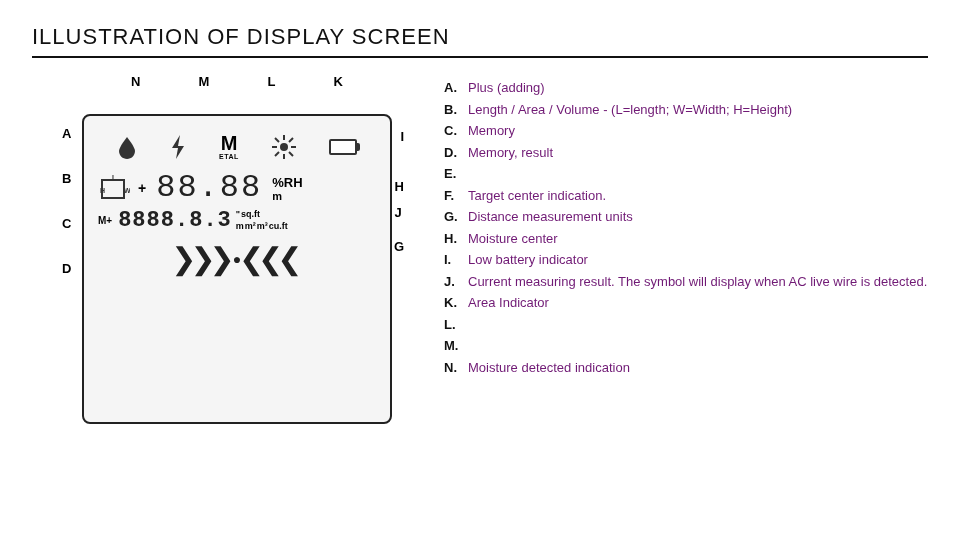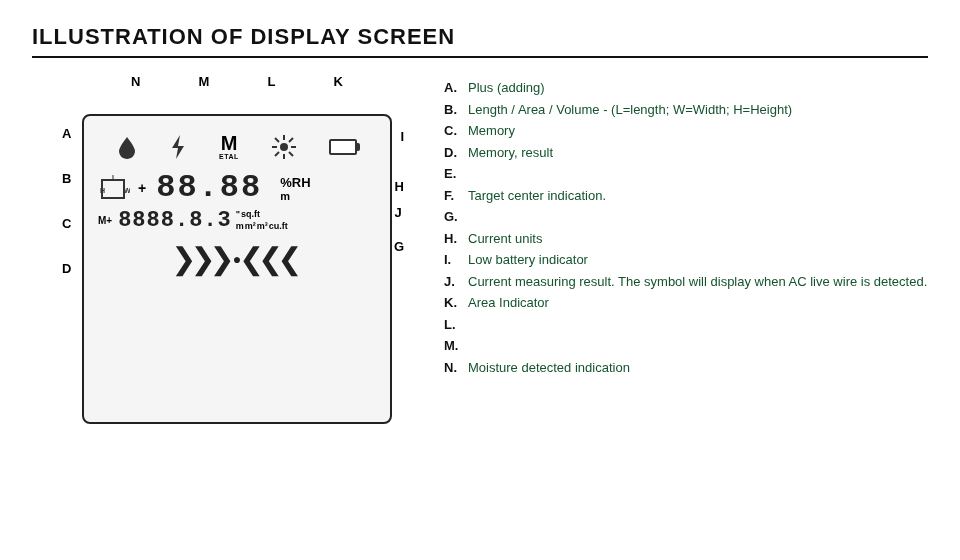--- a/index.html
+++ b/index.html
@@ -12,21 +12,21 @@
     }
     .page-container {
       width: 960px;
       height: 560px;
       padding: 24px 32px 16px 32px;
       display: flex;
       flex-direction: column;
     }
     .page-title {
       font-size: 22px;
-      font-weight: 700;
+      font-weight: 400;
       letter-spacing: 1px;
       color: #111;
       margin-bottom: 6px;
     }
     .title-divider {
       border: none;
       border-top: 2px solid #111;
       margin-bottom: 16px;
     }
     .content-row {
@@ -178,21 +178,21 @@
       gap: 4px;
     }
     .plus-sign {
       font-size: 14px;
       font-weight: 700;
       margin: 0 2px;
     }
     .seven-seg-large {
       font-family: 'Courier New', monospace;
       font-size: 32px;
-      font-weight: 700;
+      font-weight: 400;
       color: #222;
       letter-spacing: 2px;
       line-height: 1;
     }
     
     .display-second-row {
       display: flex;
       flex-direction: row;
       align-items: center;
       padding: 0px 4px;
@@ -263,21 +263,21 @@
       gap: 4px;
       font-size: 13px;
       line-height: 1.5;
     }
     .legend-key {
       font-weight: 700;
       min-width: 20px;
       color: #111;
     }
     .legend-text {
-      color: #14532d;
+      color: #701a75;
     }
   </style>
 </head>
 <body>
 
 <div class="page-container">
   <div class="page-title">ILLUSTRATION OF DISPLAY SCREEN</div>
   <hr class="title-divider">
   <div class="content-row">
 
@@ -352,21 +352,21 @@
             <div style="position:relative;width:32px;height:32px;margin-right:2px;">
               <svg width="32" height="32" viewBox="0 0 32 32">
                 <rect x="4" y="8" width="22" height="18" fill="none" stroke="#333" stroke-width="2"></rect>
                 <text x="2" y="21" font-size="7" font-weight="700" fill="#333">H</text>
                 <text x="14" y="8" font-size="7" font-weight="700" fill="#333">L</text>
                 <text x="26" y="21" font-size="7" font-weight="700" fill="#333">W</text>
               </svg>
             </div>
             <span class="plus-sign">+</span>
             <span class="seven-seg-large" style="margin:0 4px;">88.88</span>
-            <div style="display:flex;flex-direction:column;align-items:flex-start;margin-left:10px;">
+            <div style="display:flex;flex-direction:column;align-items:flex-start;margin-left:2px;">
               <span style="font-size:13px;font-weight:700;">%RH</span>
               <span style="font-size:11px;font-weight:700;">m</span>
             </div>
           </div>
 
           <div class="display-second-row" style="margin-top:2px;">
             <span class="mplus-label">M+</span>
             <span class="seven-seg-small">8888.8.3</span>
             <div style="display:flex;flex-direction:column;font-size:9px;font-weight:700;margin-left:2px;line-height:1.3;">
               <div style="display:flex;flex-direction:row;gap:1px;align-items:center;">
@@ -418,24 +418,25 @@
     </div>
         <div class="legend-item">
       <span class="legend-key">E.</span>
     </div>
         <div class="legend-item">
       <span class="legend-key">F.</span>
       <span class="legend-text">Target center indication.</span>
     </div>
         <div class="legend-item">
       <span class="legend-key">G.</span>
+      <span class="legend-text">Distance measurement units</span>
     </div>
         <div class="legend-item">
       <span class="legend-key">H.</span>
-      <span class="legend-text">Current units</span>
+      <span class="legend-text">Moisture center</span>
     </div>
         <div class="legend-item">
       <span class="legend-key">I.</span>
       <span class="legend-text">Low battery indicator</span>
     </div>
         <div class="legend-item">
       <span class="legend-key">J.</span>
       <span class="legend-text">Current measuring result. The symbol will display when AC live wire is detected.</span>
     </div>
         <div class="legend-item">

